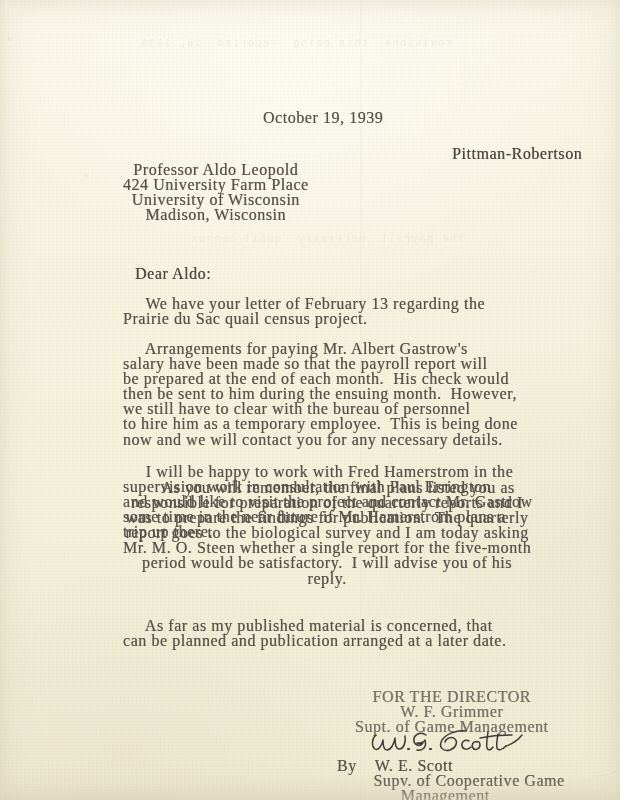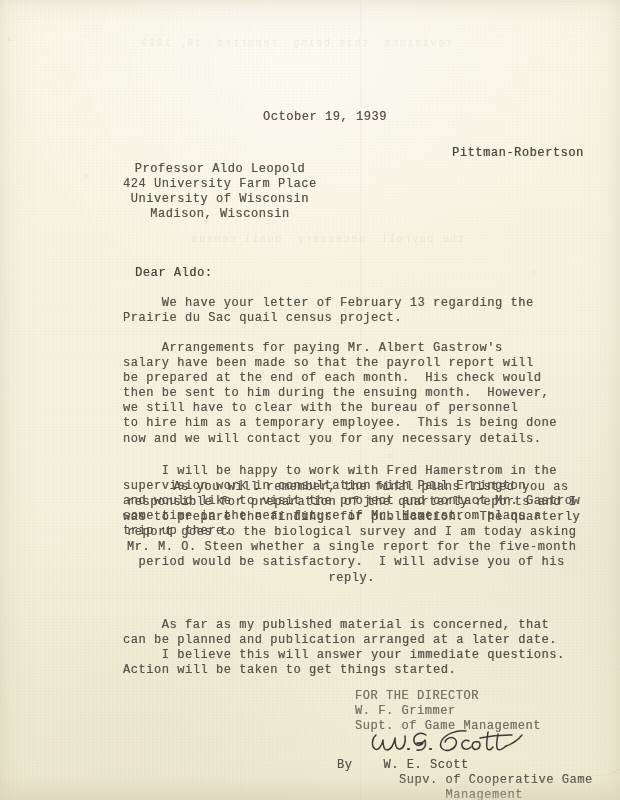--- a/index.html
+++ b/index.html
@@ -82,33 +82,33 @@
   }
 
   
   #typed-layer {
     position: absolute;
     inset: 0;
   }
   .tw {
     position: absolute;
     white-space: pre;
-    font-family: Liberation Mono, monospace;
-    font-size: 12px;
+    font-family: Liberation Serif, serif;
+    font-size: 16px;
     line-height: 15.1px;
     letter-spacing: 0.55px;
     color: #55504a;
     text-shadow:
       0.35px 0.25px 0 rgba(92,85,74,0.40),
       -0.3px 0.3px 0.6px rgba(130,120,100,0.30);
     filter: blur(0.18px);
   }
   
   .tw.darker { color: #46423c; text-shadow: 0.4px 0.3px 0 rgba(70,64,55,0.5); }
-  .tw.lighter { color: #6b665d; opacity: 0.92; }
+  .tw.lighter { color: #6b665d; opacity: 0.92; text-align: center; }
 
   #date-line      { left: 263px; top: 110px; }
   #project-tag    { left: 452px; top: 146px; }
   #address-block  { left: 123px; top: 162px; text-align: center; }
   #salutation     { left: 123px; top: 266px; margin-left: 12px; }
   #para-1         { left: 123px; top: 296px; }
   #para-2         { left: 123px; top: 341px; }
   #para-3         { left: 123px; top: 432px; margin-top: 32px; }
   #para-4         { left: 123px; top: 480px; text-align: center; }
   #para-5         { left: 123px; top: 618px; }
@@ -205,22 +205,20 @@
 responsible for preparation of the quarterly reports and I
 was to prepare the findings for publication.  The quarterly
 report goes to the biological survey and I am today asking
 Mr. M. O. Steen whether a single report for the five-month
 period would be satisfactory.  I will advise you of his
 reply.</div>
 
     <div class="tw" id="para-5">     As far as my published material is concerned, that
 can be planned and publication arranged at a later date.</div>
 
-    <div class="tw" id="para-6">     I believe this will answer your immediate questions.
-Action will be taken to get things started.</div>
 
     <div class="tw lighter" id="closing-block"><span>FOR THE DIRECTOR</span>
 <span>W. F. Grimmer</span>
 <span>Supt. of Game Management</span></div>
 
     <div class="tw" id="byline-block">By    W. E. Scott
         Supv. of Cooperative Game
               Management</div>
   </div>
 

